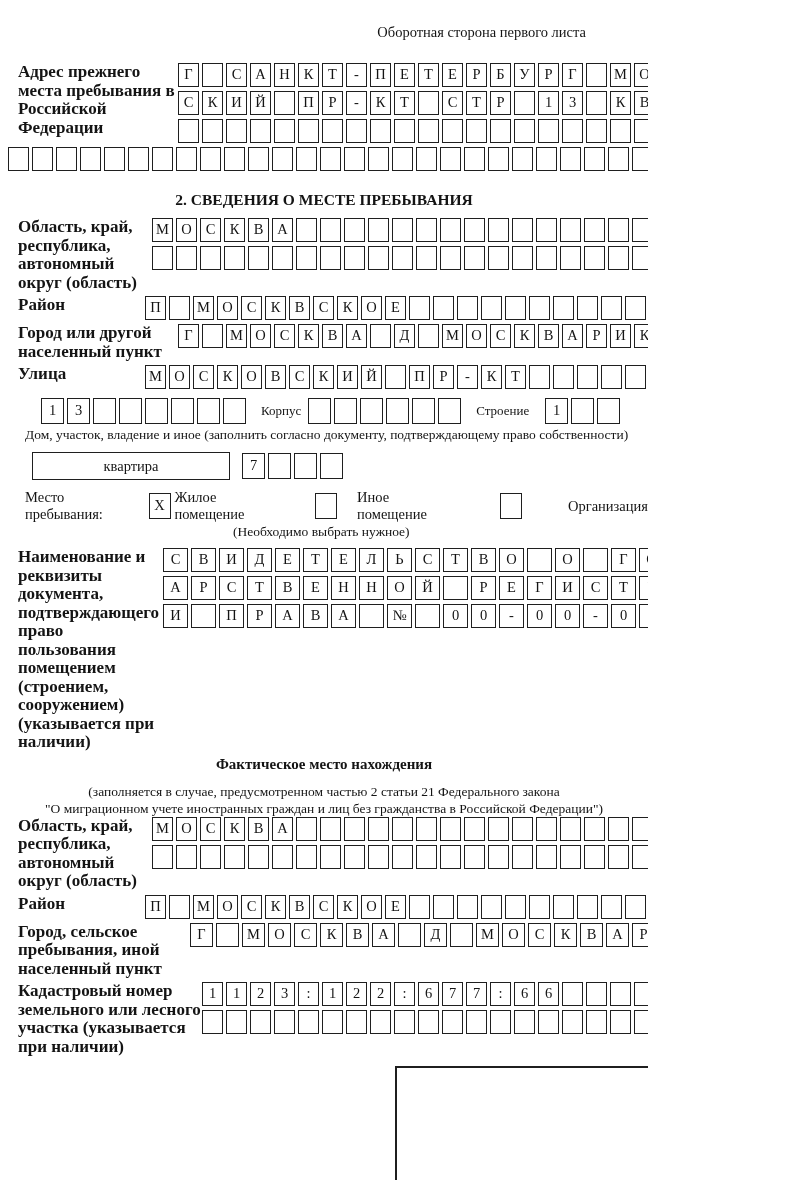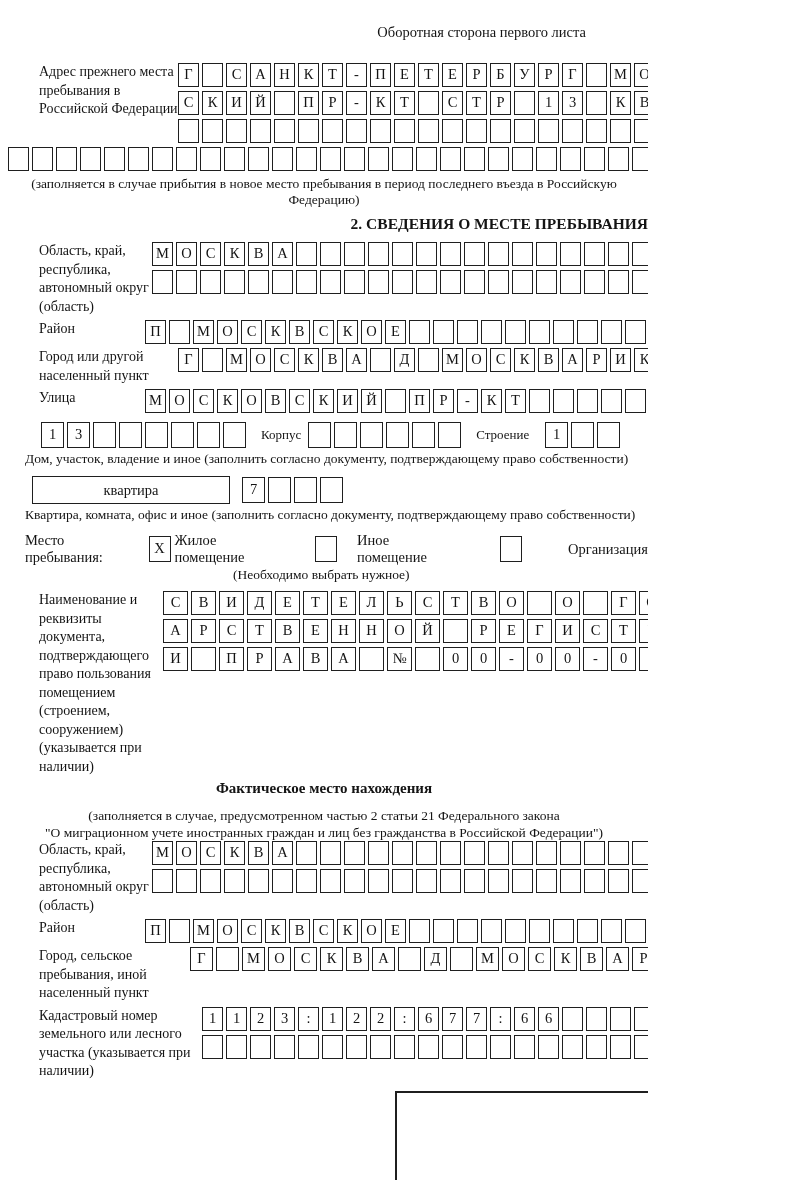--- a/index.html
+++ b/index.html
@@ -18,24 +18,24 @@
     flex:0 0 auto; width:21px; height:24px; box-sizing:border-box;
     border:1.7px solid #1f1f1f; text-align:center;
     font-size:14.5px; line-height:21px;
   }
   .rows { display:flex; flex-direction:column; gap:4px; }
   .c28 .cell { width:25px; }          
   .c26 .cell { width:23px; }          
   .cbig .cell { width:23px; height:26px; line-height:23px; }
 
   .fieldrow { display:flex; align-items:flex-start; margin-bottom:4px; }
-  .flabel { flex:0 0 auto; box-sizing:border-box; padding-left:39px; font-size:14px; line-height:18.5px; }
+  .flabel { flex:0 0 auto; box-sizing:border-box; padding-left:18px; font-size:17px; line-height:18.5px;font-weight:bold; }
 
   .centernote { text-align:center; font-size:13.5px; margin:5px 0 7px; }
-  .sectitle { text-align:right; font-weight:bold; font-size:15.5px; margin:6px 0 9px; }
+  .sectitle { text-align:center; font-weight:bold; font-size:15.5px; margin:20px 0 9px; }
   .caption { font-size:13.5px; margin:3px 0 7px 25px; }
 
   .houserow { display:flex; align-items:center; gap:3px; margin:9px 0 2px 32px; }
   .labelbox {
     flex:0 0 auto; box-sizing:border-box; height:28px;
     border:1.7px solid #1f1f1f; display:flex; align-items:center; justify-content:center;
     font-size:14.5px;
   }
   .gapL { margin-left:9px; }
   .inl-label { font-size:13px; margin:0 4px 0 12px; }
@@ -172,21 +172,20 @@
       <span class="cell"></span>
       <span class="cell"></span>
       <span class="cell"></span>
       <span class="cell"></span>
       <span class="cell"></span>
       <span class="cell"></span>
       <span class="cell"></span>
       <span class="cell"></span>
       <span class="cell"></span>
     </div>
-  <div class="centernote">(заполняется в случае прибытия в новое место пребывания в период последнего въезда в Российскую Федерацию)</div>
 
   <div class="sectitle">2. СВЕДЕНИЯ О МЕСТЕ ПРЕБЫВАНИЯ</div>
 
   <div class="fieldrow">
     <div class="flabel" style="flex-basis:152px; max-width:152px;">Область, край, республика, автономный округ (область)</div>
     <div class="rows">
       <div class="cellrow">
           <span class="cell">М</span>
           <span class="cell">О</span>
           <span class="cell">С</span>
@@ -366,21 +365,20 @@
 
   <div class="houserow cbig">
     <div class="labelbox" style="width:198px;">квартира</div>
     <div class="cellrow cbig gapL">
         <span class="cell">7</span>
         <span class="cell"></span>
         <span class="cell"></span>
         <span class="cell"></span>
       </div>
   </div>
-  <div class="caption">Квартира, комната, офис и иное (заполнить согласно документу, подтверждающему право собственности)</div>
 
   <div class="stayrow">
     <span>Место пребывания:</span>
     <span class="checkbox" style="margin-left:8px;">X</span>
     <span style="margin-left:4px;">Жилое помещение</span>
     <span class="checkbox" style="margin-left:30px;"></span>
     <span style="margin-left:20px;">Иное помещение</span>
     <span class="checkbox" style="margin-left:42px;"></span>
     <span style="margin-left:46px;">Организация</span>
   </div>

